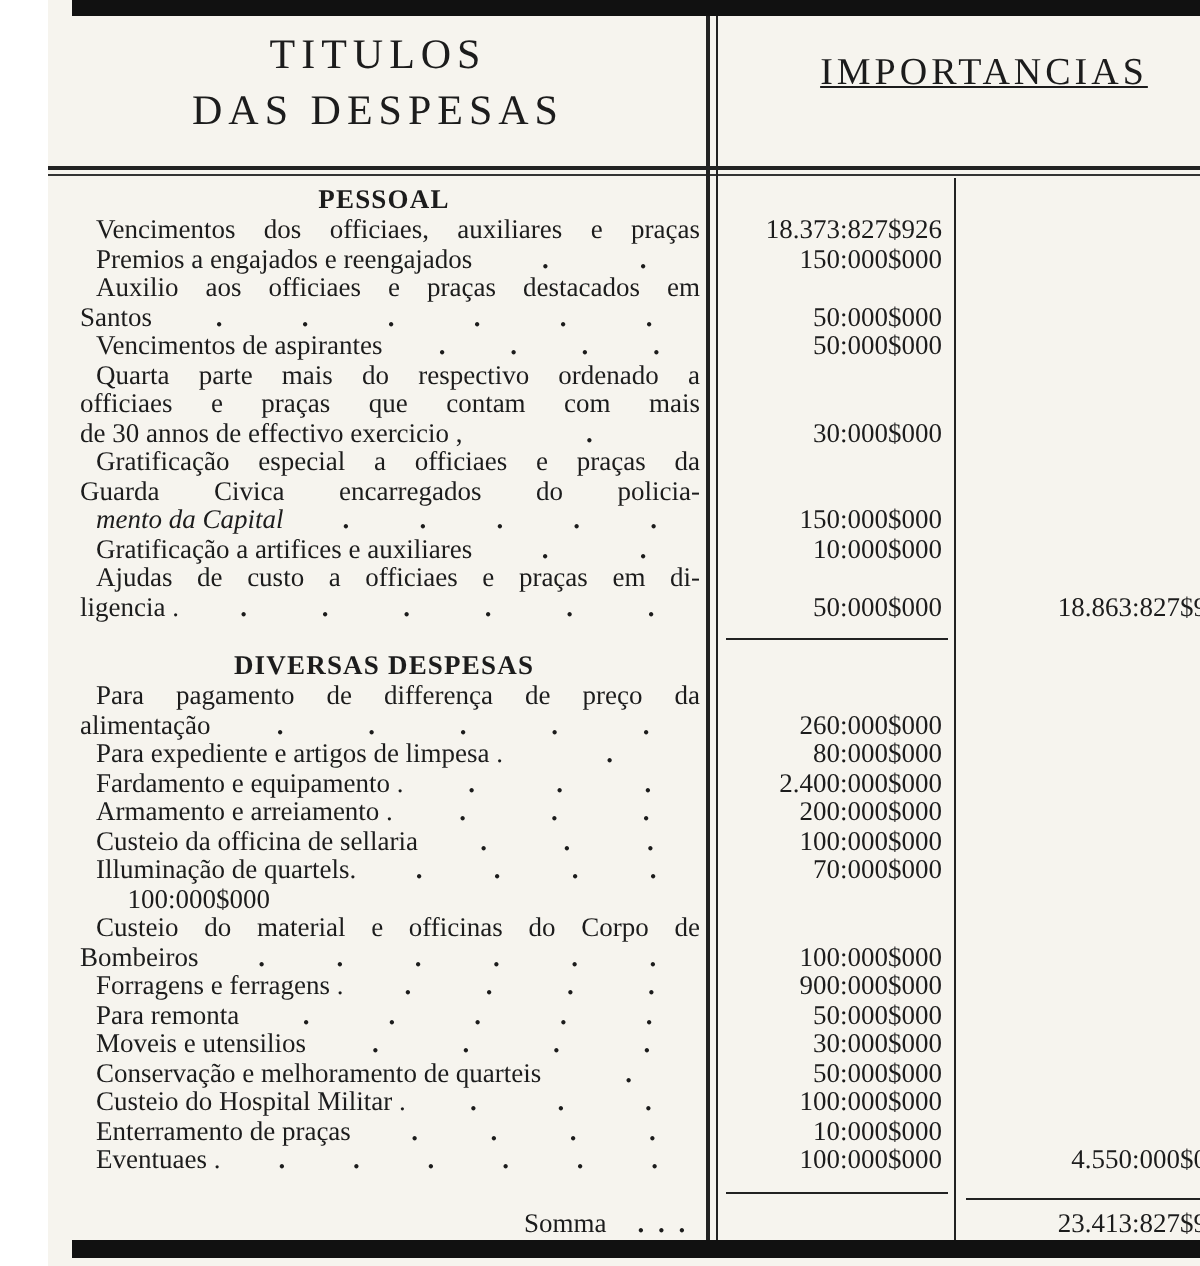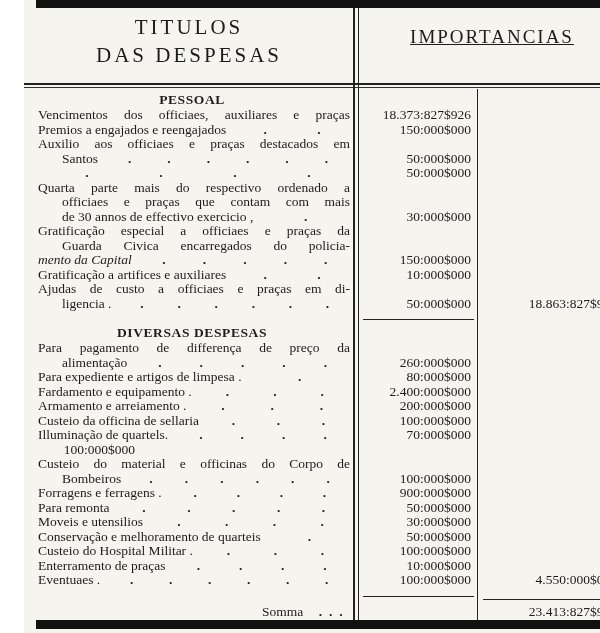--- a/index.html
+++ b/index.html
@@ -31,23 +31,23 @@
   }
   .hdr-right{
     position:absolute;top:26px;left:336px;width:264px;
     text-align:center;font-size:19px;letter-spacing:2px;text-decoration:underline;
   }
   
   .body{position:absolute;top:90px;left:0;right:4px;}
   .row{display:flex;height:14.5px;line-height:14.5px;font-size:13.5px;}
   .cell-title{
     width:336px;box-sizing:border-box;display:flex;
-    padding-left:14px;padding-right:10px;overflow:hidden;
+    padding-left:24px;padding-right:10px;overflow:hidden;
   }
-  .cell-title.ind1{padding-left:38px;align-items:flex-end;}
+  .cell-title.ind1{padding-left:16px;align-items:flex-end;}
   .cell-title.ind2{justify-content:space-between;}
   .t-text{white-space:nowrap;}
   .t-text.italic{font-style:italic;}
   .t-text.fill{flex:1;white-space:normal;text-align:justify;text-align-last:justify;overflow:hidden;}
   .leaders{flex:1;display:flex;padding:0 4px 0 12px;}
   .leaders span{flex:1;text-align:center;font-weight:bold;}
   .cell-a1{width:117px;box-sizing:border-box;text-align:right;padding-right:6px;font-weight:normal;white-space:nowrap;}
   .cell-a2{flex:1;box-sizing:border-box;text-align:right;padding-right:3px;font-weight:normal;white-space:nowrap;}
   
   .row.heading-row{height:16px;line-height:16px;margin-top:2px;}
@@ -119,20 +119,21 @@
             <span>.</span>
             <span>.</span>
             <span>.</span>
           </span>
         </div>
         <div class="cell-a1">50:000$000</div>
         <div class="cell-a2"></div>
       </div>
       <div class="row">
         <div class="cell-title">
+          <span class="t-text">Vencimentos de aspirantes</span>
           <span class="leaders">
             <span>.</span>
             <span>.</span>
             <span>.</span>
             <span>.</span>
           </span>
         </div>
         <div class="cell-a1">50:000$000</div>
         <div class="cell-a2"></div>
       </div>

